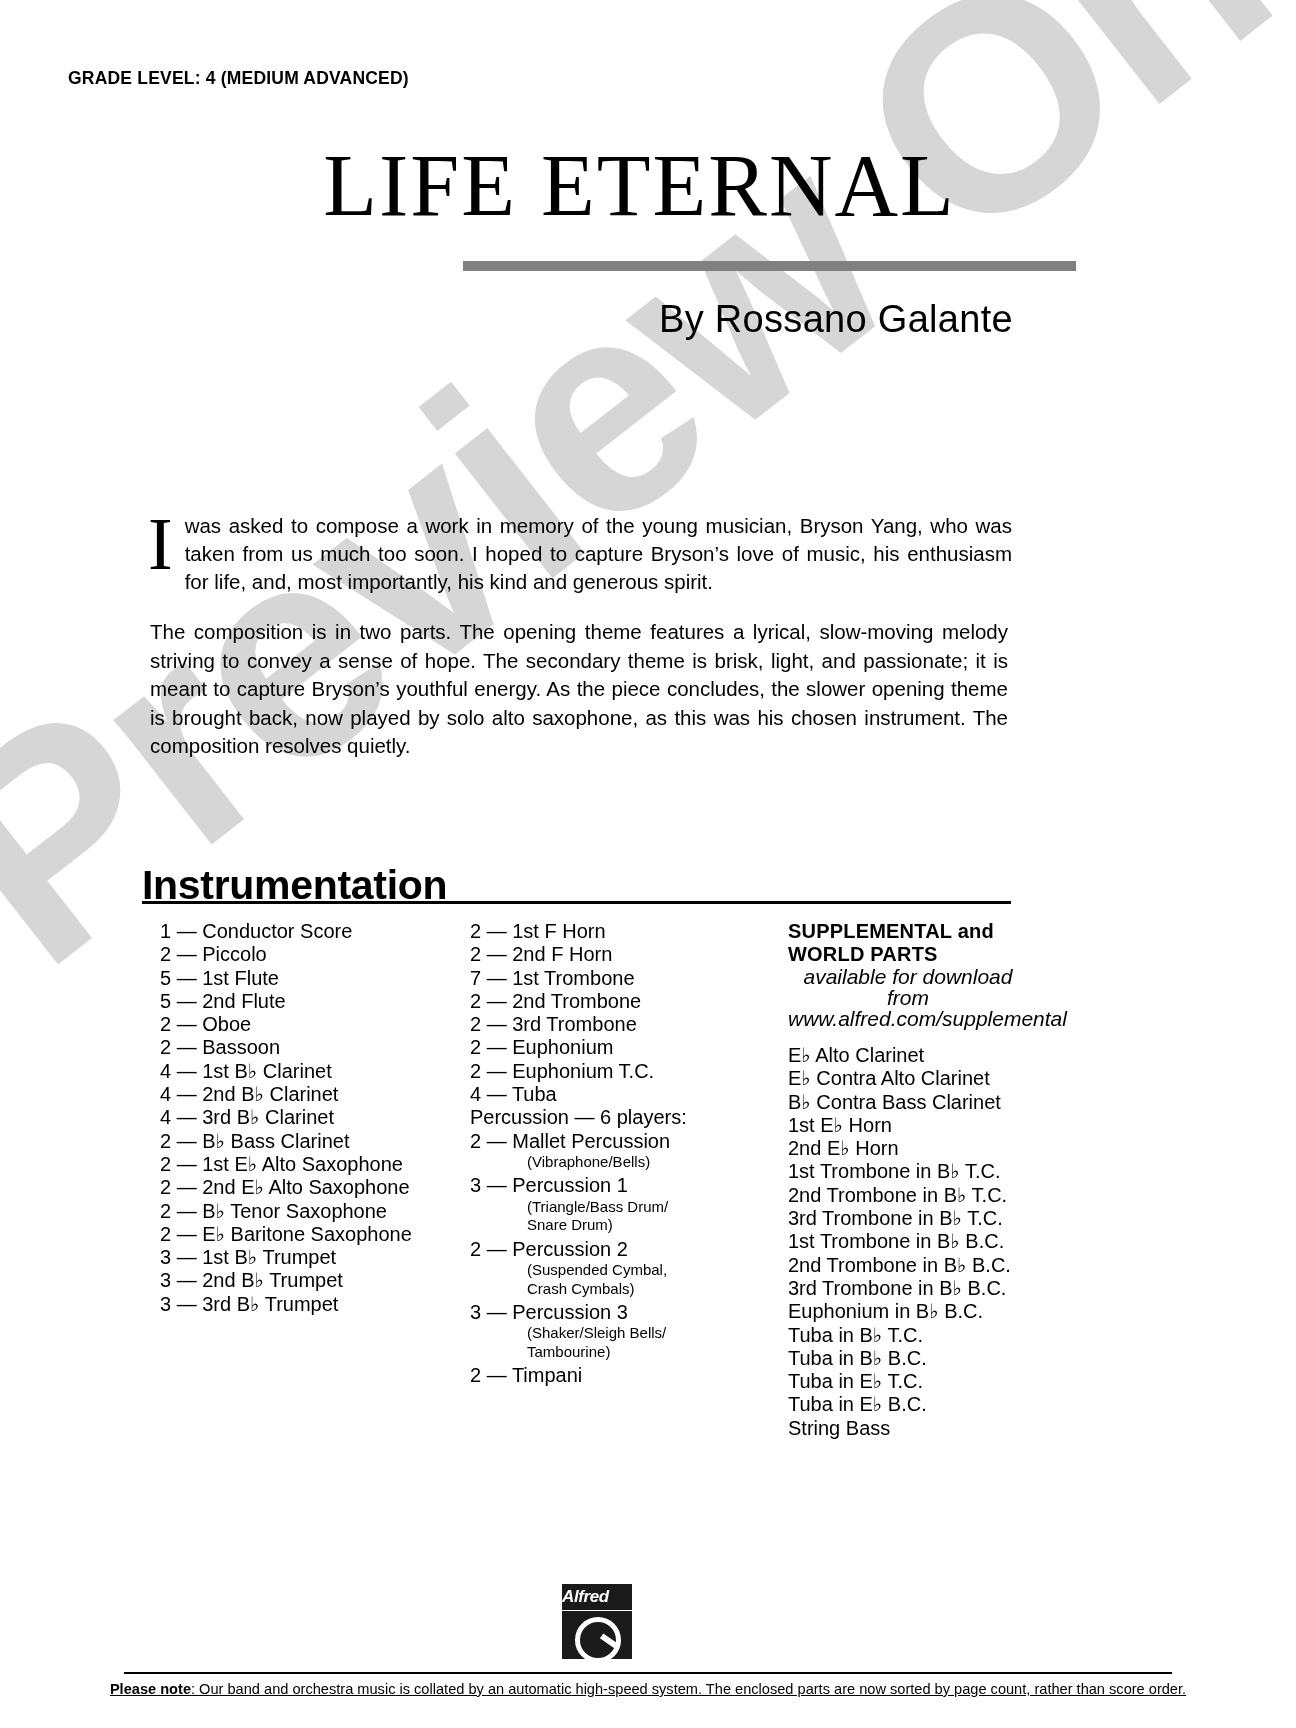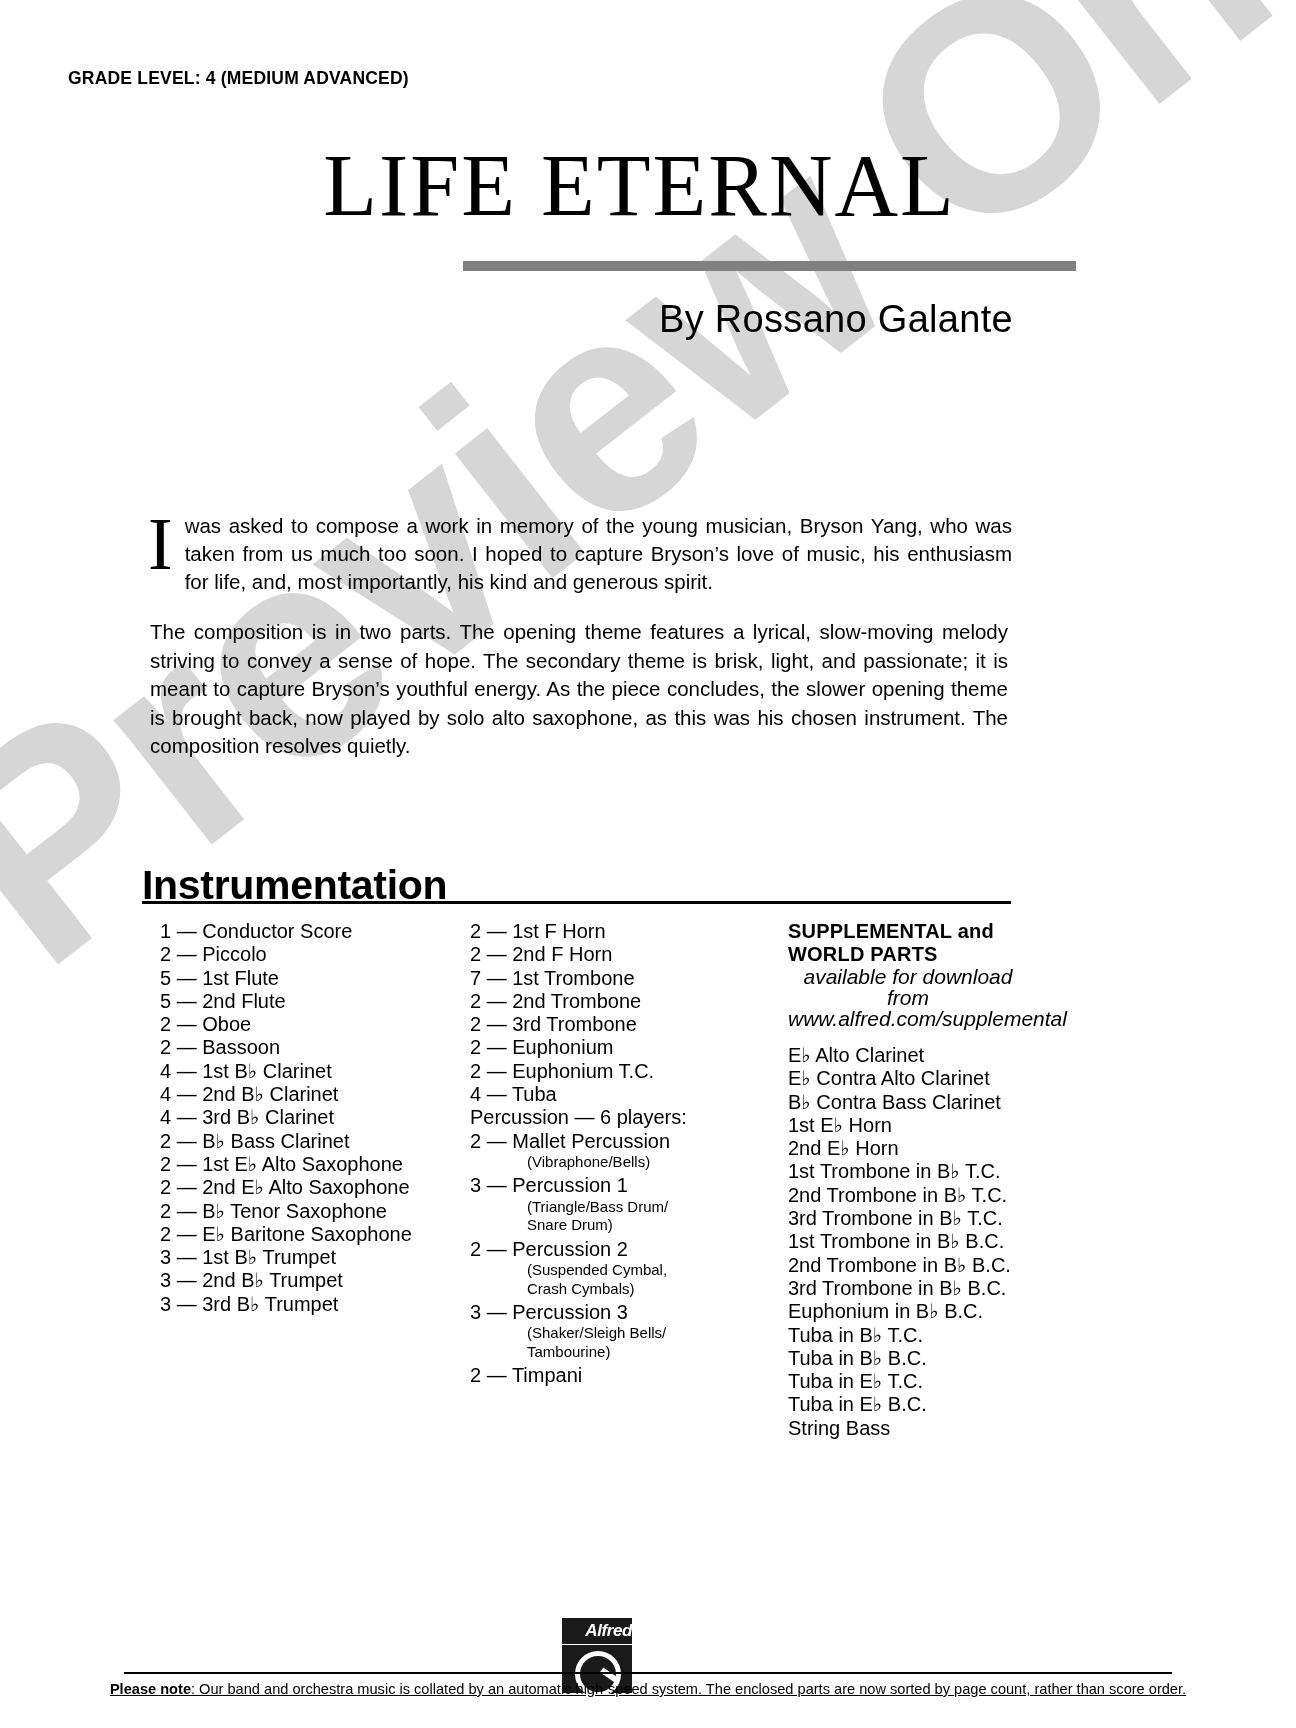--- a/index.html
+++ b/index.html
@@ -197,23 +197,22 @@
   }
   .logo-top {
     width: 70px;
     height: 26px;
     background: #1a1a1a;
     color: #ffffff;
     font-size: 17px;
     font-weight: bold;
     font-style: italic;
     line-height: 26px;
-    text-align: right;
+    text-align: left;
     letter-spacing: -0.4px;
-    margin-top: 34px;
   }
   .logo-bottom {
     width: 70px;
     height: 48px;
     background: #1a1a1a;
     margin-top: 1px;
     position: relative;
   }
   .logo-bottom .ring {
     position: absolute;

